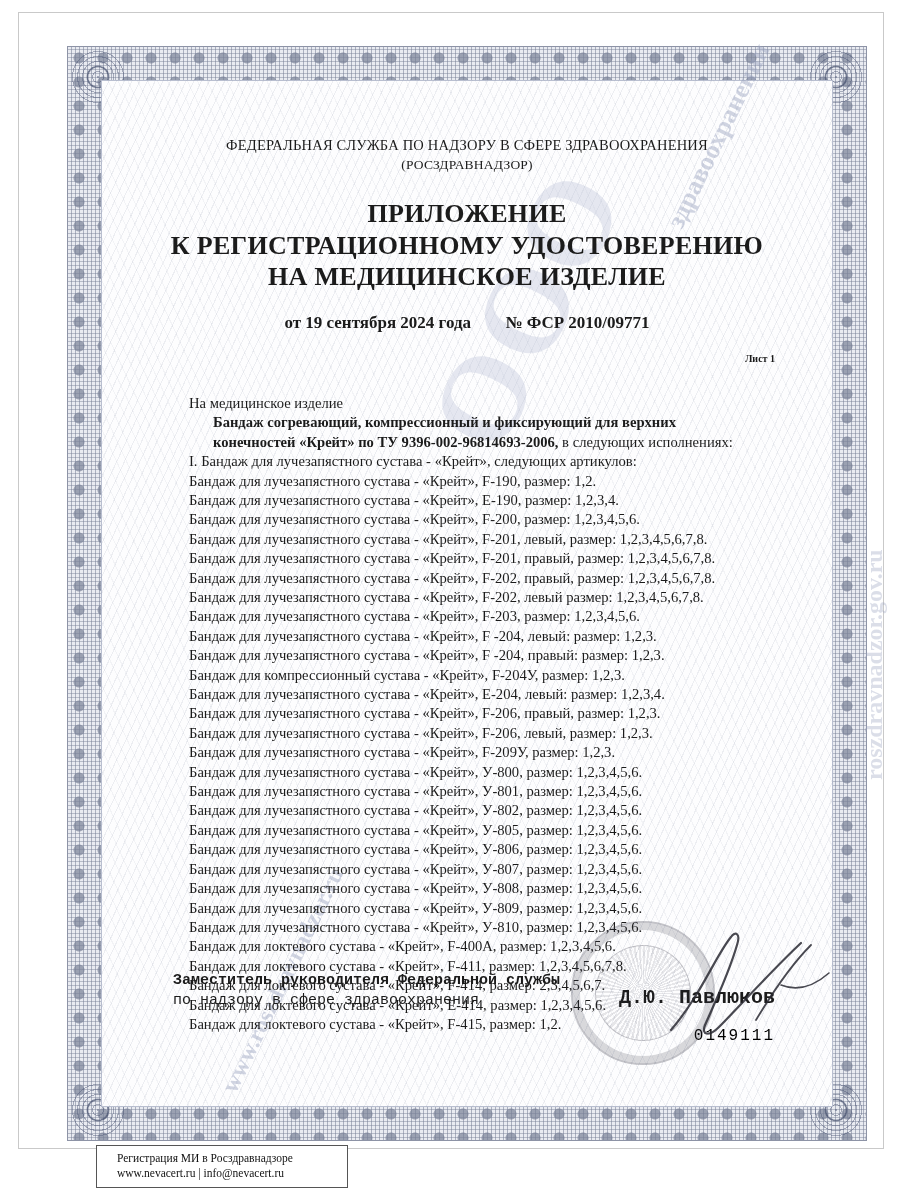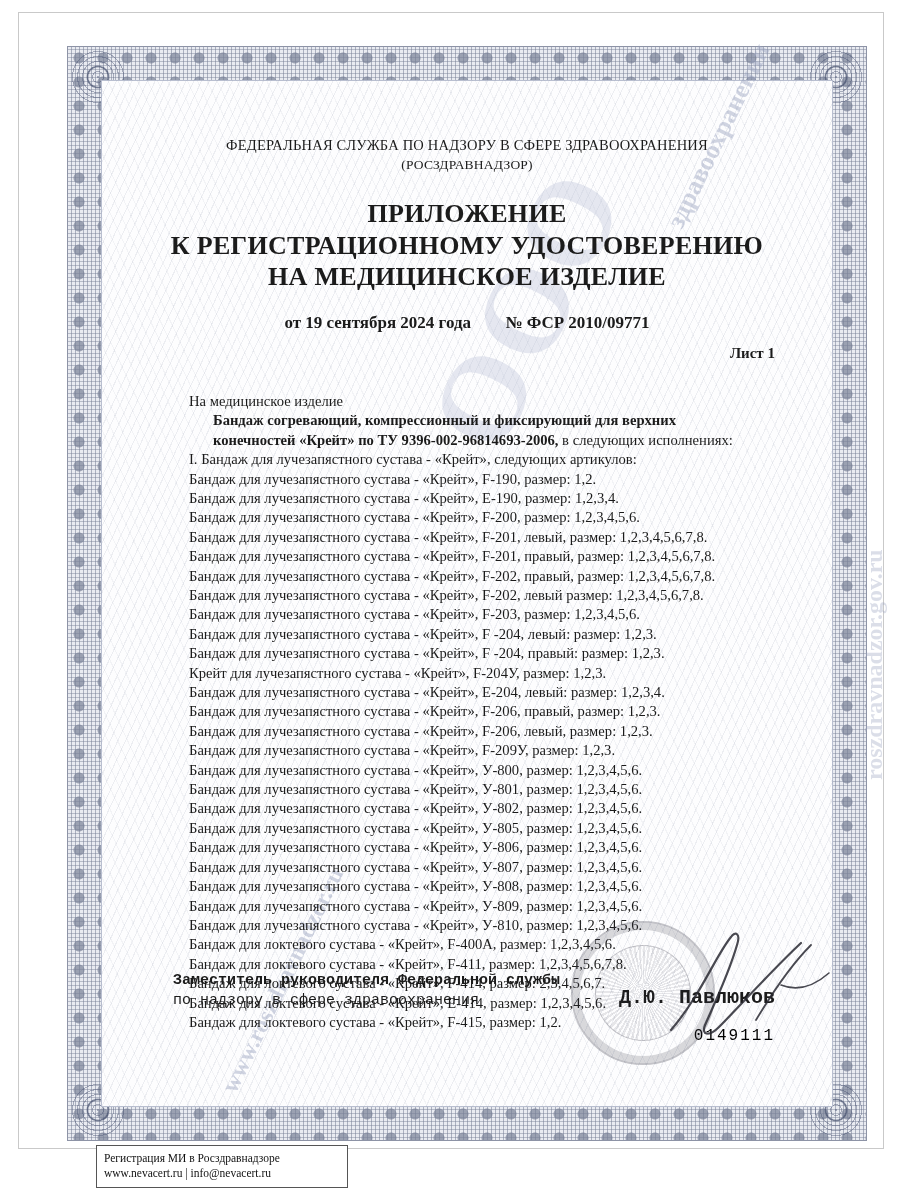--- a/index.html
+++ b/index.html
@@ -117,22 +117,22 @@
     text-align: center;
     font-weight: bold;
     font-size: 17px;
     margin-top: 20px;
   }
   .docline .gap { display: inline-block; width: 26px; }
 
   .sheetno {
     text-align: right;
     font-weight: bold;
-    font-size: 15px;
-    margin-top: 12px;
+    font-size: 10px;
+    margin-top: 20px;
     padding-right: 6px;
   }
 
   .body {
     margin-top: 30px;
     font-size: 14.6px;
     line-height: 1.33;
     padding-left: 36px;
   }
   .body .lead { }
@@ -239,21 +239,21 @@
   }
 
   
   .footer {
     position: absolute;
     left: 96px;
     bottom: 8px;
     width: 252px;
     border: 1px solid #555;
     background: #ffffff;
-    padding: 5px 7px;
+    padding: 5px 20px;
     box-sizing: border-box;
     font-family: "Liberation Serif", serif;
     font-size: 11.5px;
     line-height: 1.35;
     color: #111;
   }
 </style>
 </head>
 <body>
 
@@ -306,21 +306,21 @@
                 <p class="item">Бандаж для лучезапястного сустава - «Крейт», F-190, размер: 1,2.</p>
                 <p class="item">Бандаж для лучезапястного сустава - «Крейт», Е-190, размер: 1,2,3,4.</p>
                 <p class="item">Бандаж для лучезапястного сустава - «Крейт», F-200, размер: 1,2,3,4,5,6.</p>
                 <p class="item">Бандаж для лучезапястного сустава - «Крейт», F-201, левый, размер: 1,2,3,4,5,6,7,8.</p>
                 <p class="item">Бандаж для лучезапястного сустава - «Крейт», F-201, правый, размер: 1,2,3,4,5,6,7,8.</p>
                 <p class="item">Бандаж для лучезапястного сустава - «Крейт», F-202, правый, размер: 1,2,3,4,5,6,7,8.</p>
                 <p class="item">Бандаж для лучезапястного сустава - «Крейт», F-202, левый размер: 1,2,3,4,5,6,7,8.</p>
                 <p class="item">Бандаж для лучезапястного сустава - «Крейт», F-203, размер: 1,2,3,4,5,6.</p>
                 <p class="item">Бандаж для лучезапястного сустава - «Крейт», F -204, левый: размер: 1,2,3.</p>
                 <p class="item">Бандаж для лучезапястного сустава - «Крейт», F -204, правый: размер: 1,2,3.</p>
-                <p class="item">Крейт для лучезапястного сустава - «Крейт», F-204У, размер: 1,2,3.</p>
+                <p class="item">Бандаж для компрессионный сустава - «Крейт», F-204У, размер: 1,2,3.</p>
                 <p class="item">Бандаж для лучезапястного сустава - «Крейт», Е-204, левый: размер: 1,2,3,4.</p>
                 <p class="item">Бандаж для лучезапястного сустава - «Крейт», F-206, правый, размер: 1,2,3.</p>
                 <p class="item">Бандаж для лучезапястного сустава - «Крейт», F-206, левый, размер: 1,2,3.</p>
                 <p class="item">Бандаж для лучезапястного сустава - «Крейт», F-209У, размер: 1,2,3.</p>
                 <p class="item">Бандаж для лучезапястного сустава - «Крейт», У-800, размер: 1,2,3,4,5,6.</p>
                 <p class="item">Бандаж для лучезапястного сустава - «Крейт», У-801, размер: 1,2,3,4,5,6.</p>
                 <p class="item">Бандаж для лучезапястного сустава - «Крейт», У-802, размер: 1,2,3,4,5,6.</p>
                 <p class="item">Бандаж для лучезапястного сустава - «Крейт», У-805, размер: 1,2,3,4,5,6.</p>
                 <p class="item">Бандаж для лучезапястного сустава - «Крейт», У-806, размер: 1,2,3,4,5,6.</p>
                 <p class="item">Бандаж для лучезапястного сустава - «Крейт», У-807, размер: 1,2,3,4,5,6.</p>

